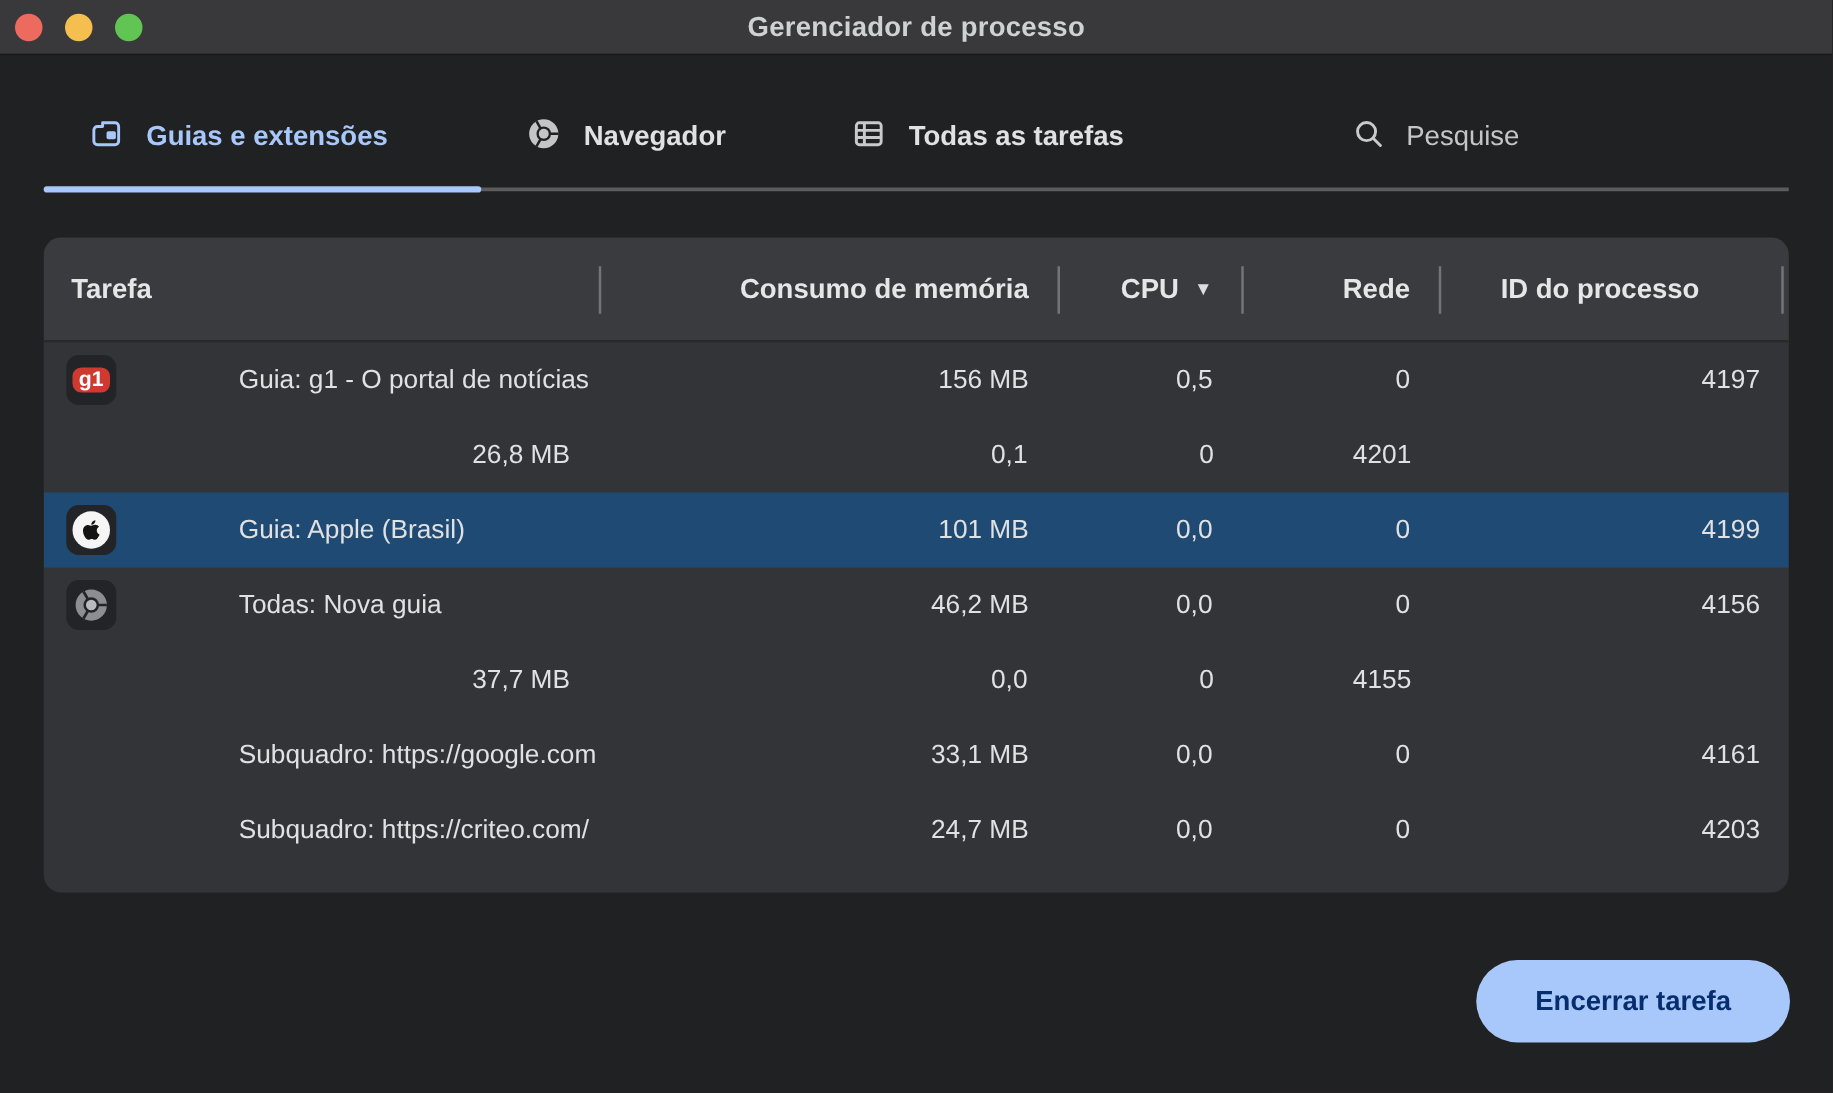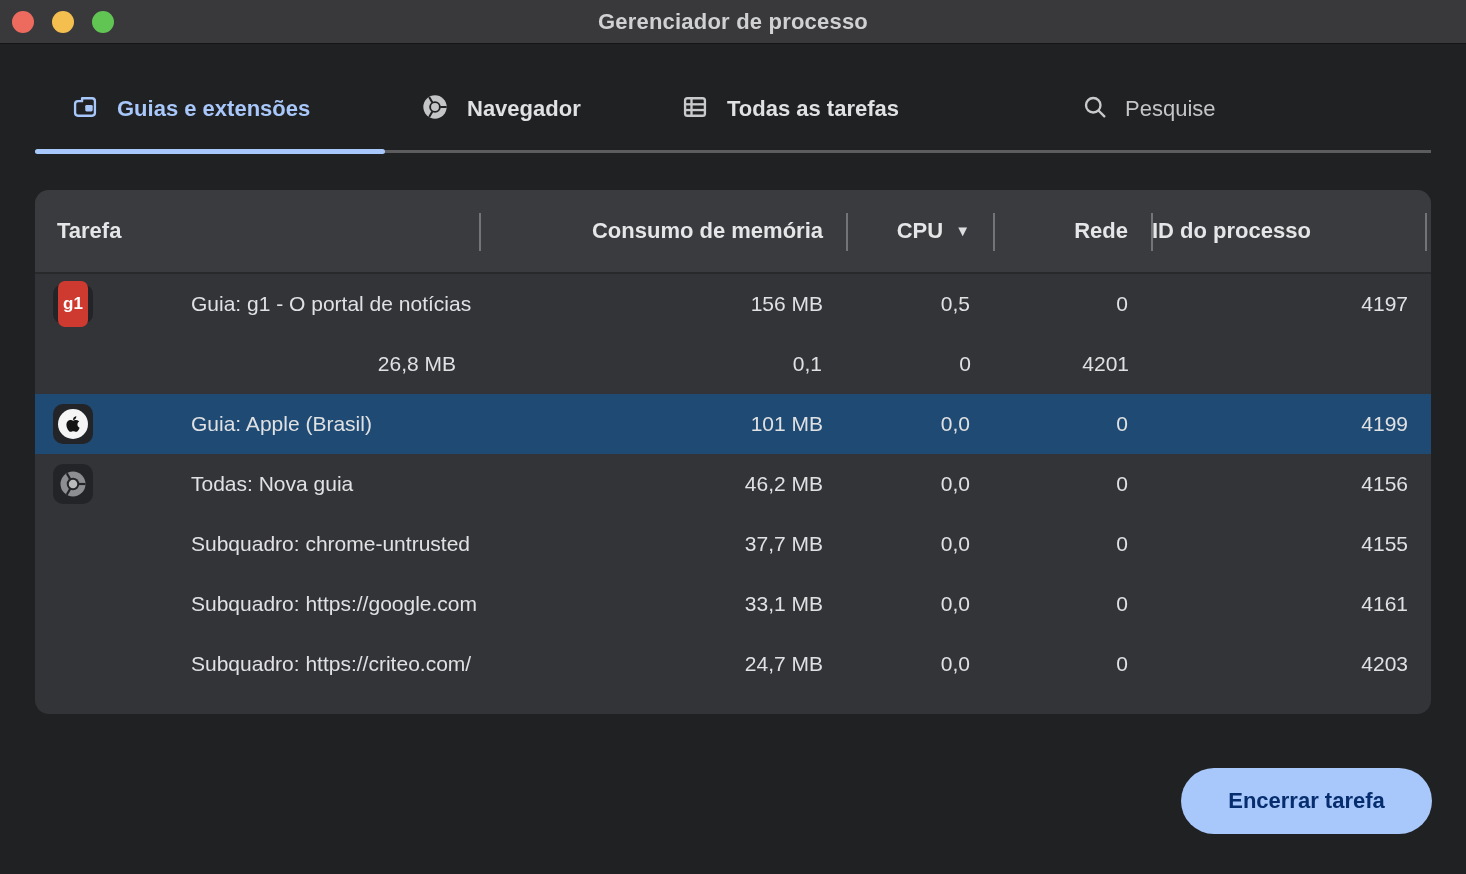--- a/index.html
+++ b/index.html
@@ -76,21 +76,21 @@
   .thead {
     position: relative; height: 84px; background: #3a3b3e;
     border-bottom: 2px solid #28292b;
     color: #e5e6e7; font-size: 22px; font-weight: 700;
   }
   .th { white-space: nowrap; }
   .th.c-task { padding-left: 22px; text-align: left; }
   .th.c-mem  { padding-right: 24px; text-align: right; }
   .th.c-cpu  { padding-right: 25px; text-align: right; }
   .th.c-net  { padding-right: 24px; text-align: right; }
-  .th.c-pid  { padding-right: 23px; text-align: left; }
+  .th.c-pid  { padding-right: 23px; text-align: center; }
   .sort-arrow { font-size: 15px; color: #dcdddf; margin-left: 12px; vertical-align: 2px; }
   .col-sep {
     position: absolute; top: 23px; width: 2px; height: 38px; background: #737478;
   }
   .sep-1 { left: 444px; } .sep-2 { left: 811px; } .sep-3 { left: 958px; }
   .sep-4 { left: 1116px; } .sep-5 { left: 1390px; }
 
   .trow {
     position: relative; height: 60px;
     color: #e0e1e3; font-size: 21px;
@@ -102,21 +102,21 @@
   .td.c-cpu  { padding-right: 25px; text-align: right; }
   .td.c-net  { padding-right: 24px; text-align: right; }
   .td.c-pid  { padding-right: 23px; text-align: right; }
 
   .favicon-tile {
     position: absolute; left: 18px; top: 10px; width: 40px; height: 40px;
     border-radius: 10px; background: #232427;
     display: flex; align-items: center; justify-content: center;
   }
   .g1-badge {
-    width: 30px; height: 46px; border-radius: 7px; background: #cf3a30;
+    width: 30px; height: 20px; border-radius: 7px; background: #cf3a30;
     color: #ffffff; font-size: 17px; font-weight: 700;
     display: flex; align-items: center; justify-content: center;
   }
   .apple-circle {
     width: 30px; height: 30px; border-radius: 50%; background: #f5f5f5;
     display: flex; align-items: center; justify-content: center;
   }
 
   
   .end-task-btn {
@@ -256,21 +256,20 @@
         </svg>
       </div>
       <div class="td c-task">Todas: Nova guia</div>
       <div class="td c-mem">46,2 MB</div>
       <div class="td c-cpu">0,0</div>
       <div class="td c-net">0</div>
       <div class="td c-pid">4156</div>
     </div>
 
     <div class="trow grid-row">
-      <div class="td c-task">Subquadro: chrome-untrusted</div>
       <div class="td c-mem">37,7 MB</div>
       <div class="td c-cpu">0,0</div>
       <div class="td c-net">0</div>
       <div class="td c-pid">4155</div>
     </div>
 
     <div class="trow grid-row">
       <div class="td c-task">Subquadro: https://google.com</div>
       <div class="td c-mem">33,1 MB</div>
       <div class="td c-cpu">0,0</div>

